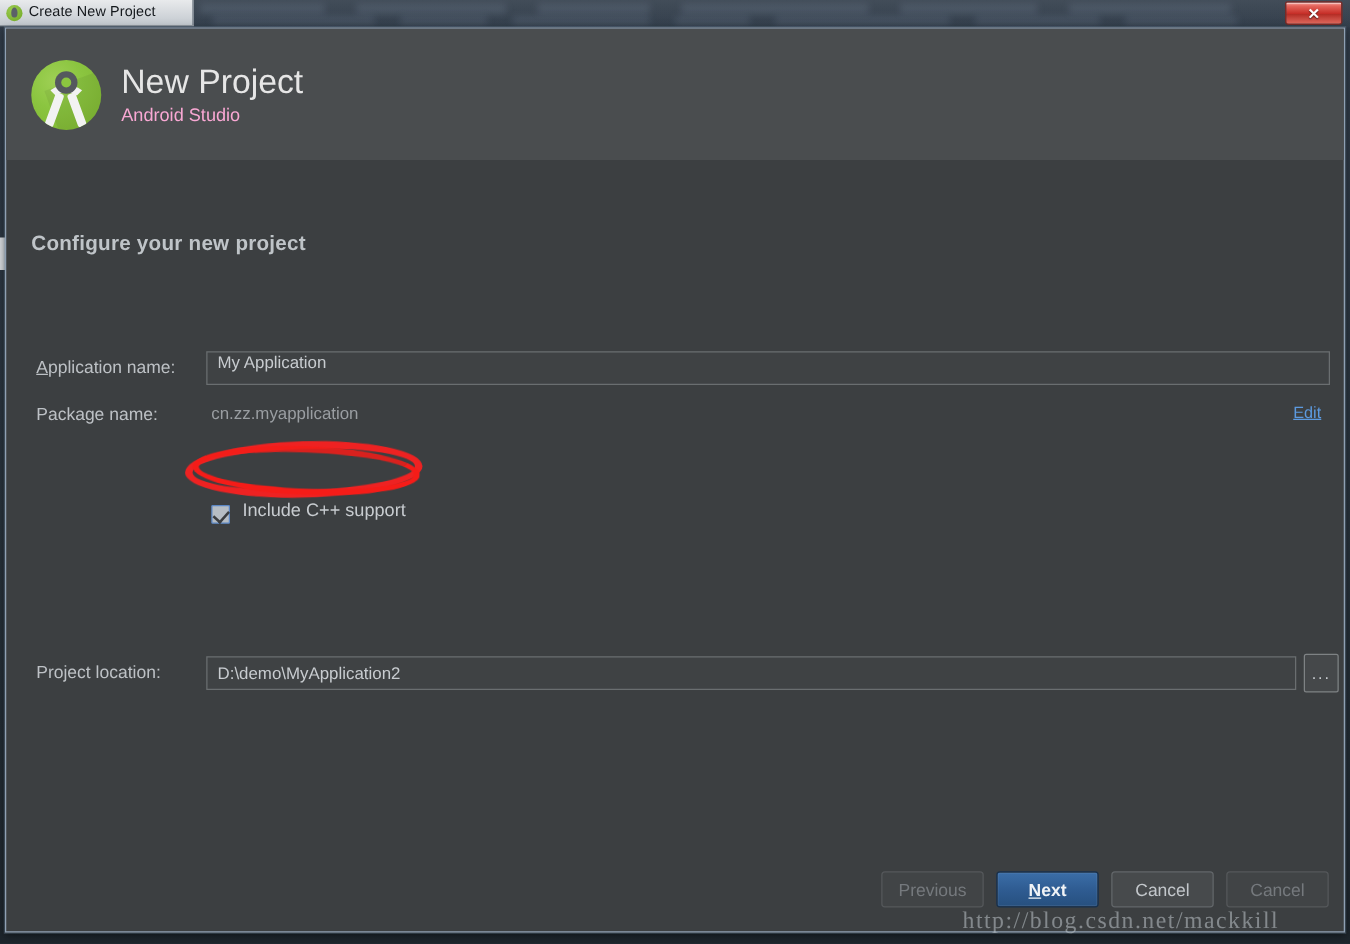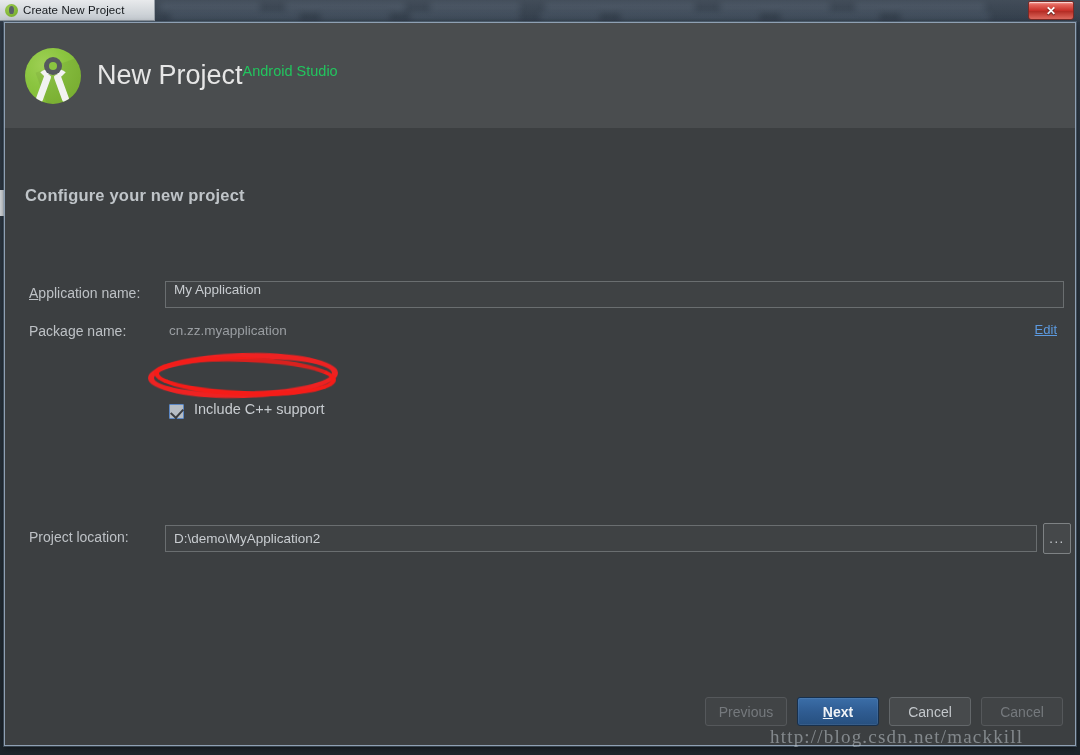--- a/index.html
+++ b/index.html
@@ -103,23 +103,23 @@
     top:26px; border-radius: 2px;
   }
   #as-logo .leg-l { left: 15px; transform: rotate(20deg); }
   #as-logo .leg-r { left: 33px; transform: rotate(-20deg); }
   #as-logo .arc {
     position:absolute; left:11px; top:20px; width:34px; height:26px;
     border:6px solid #f2f2f2; border-bottom-color:transparent;
     border-left-color:transparent; border-right-color:transparent;
     border-radius: 50%;
   }
-  #header-texts { display:flex; flex-direction:row; justify-content:center; }
+  #header-texts { display:flex; flex-direction:column; justify-content:center; }
   #wizard-title { font-size: 27px; color:#e6e6e6; font-weight: 400; line-height: 1.15; }
-  #wizard-sub { font-size: 14.5px; color:#22c55e; margin-top: 3px; }
+  #wizard-sub { font-size: 14.5px; color:#f9a8d4; margin-top: 3px; }
 
   
   #step-title {
     position:absolute; left: 20px; top: 163px;
     font-size: 16.5px; font-weight: 700; color:#bfc4c8; letter-spacing:.2px;
   }
 
   
   #form { position:absolute; left:0; top: 258px; width: 1070px; }
   .row { position:relative; height: 29px; margin-bottom: 9px; }

